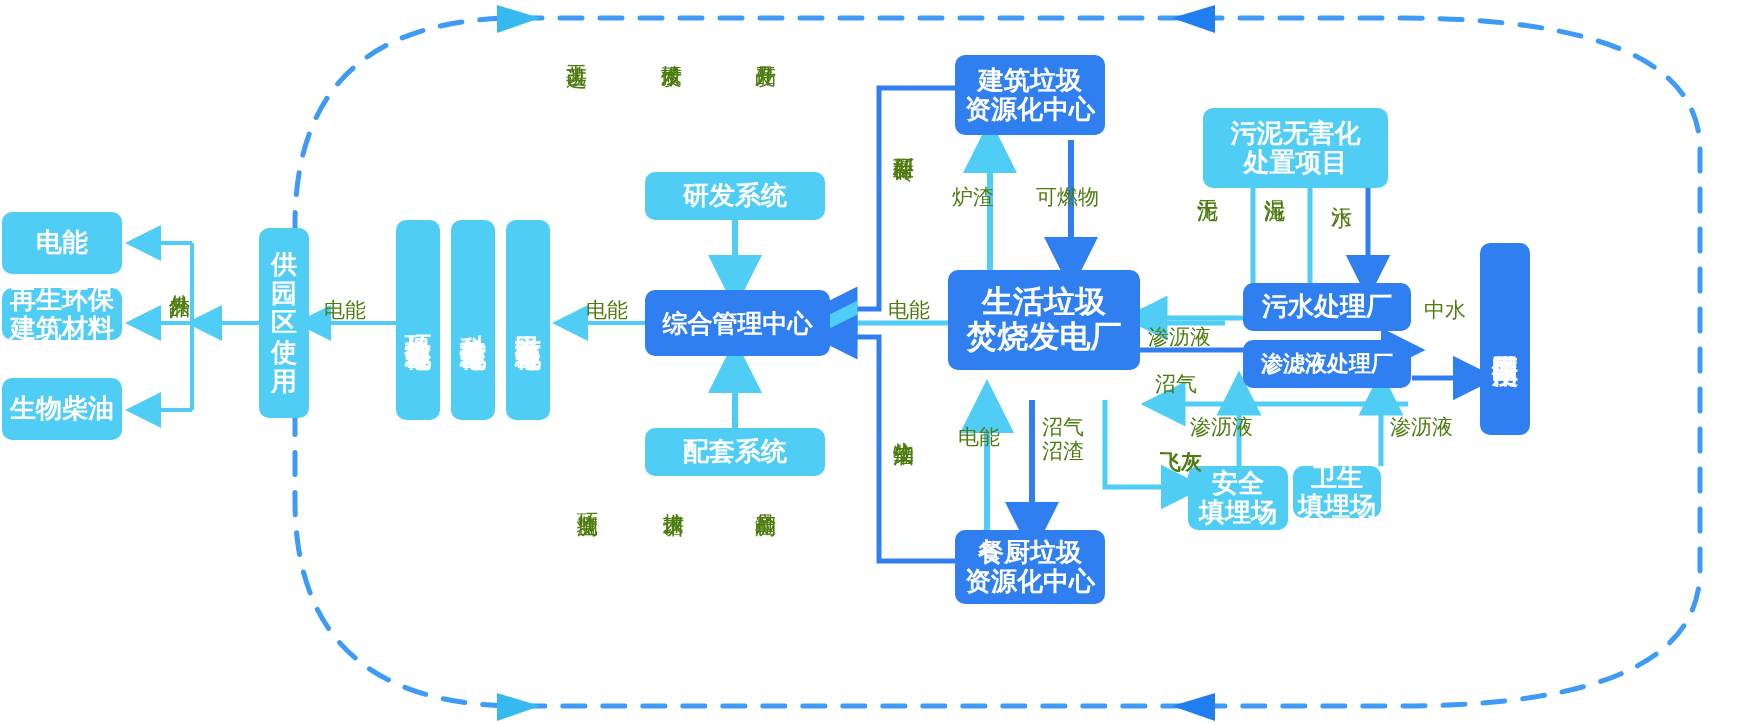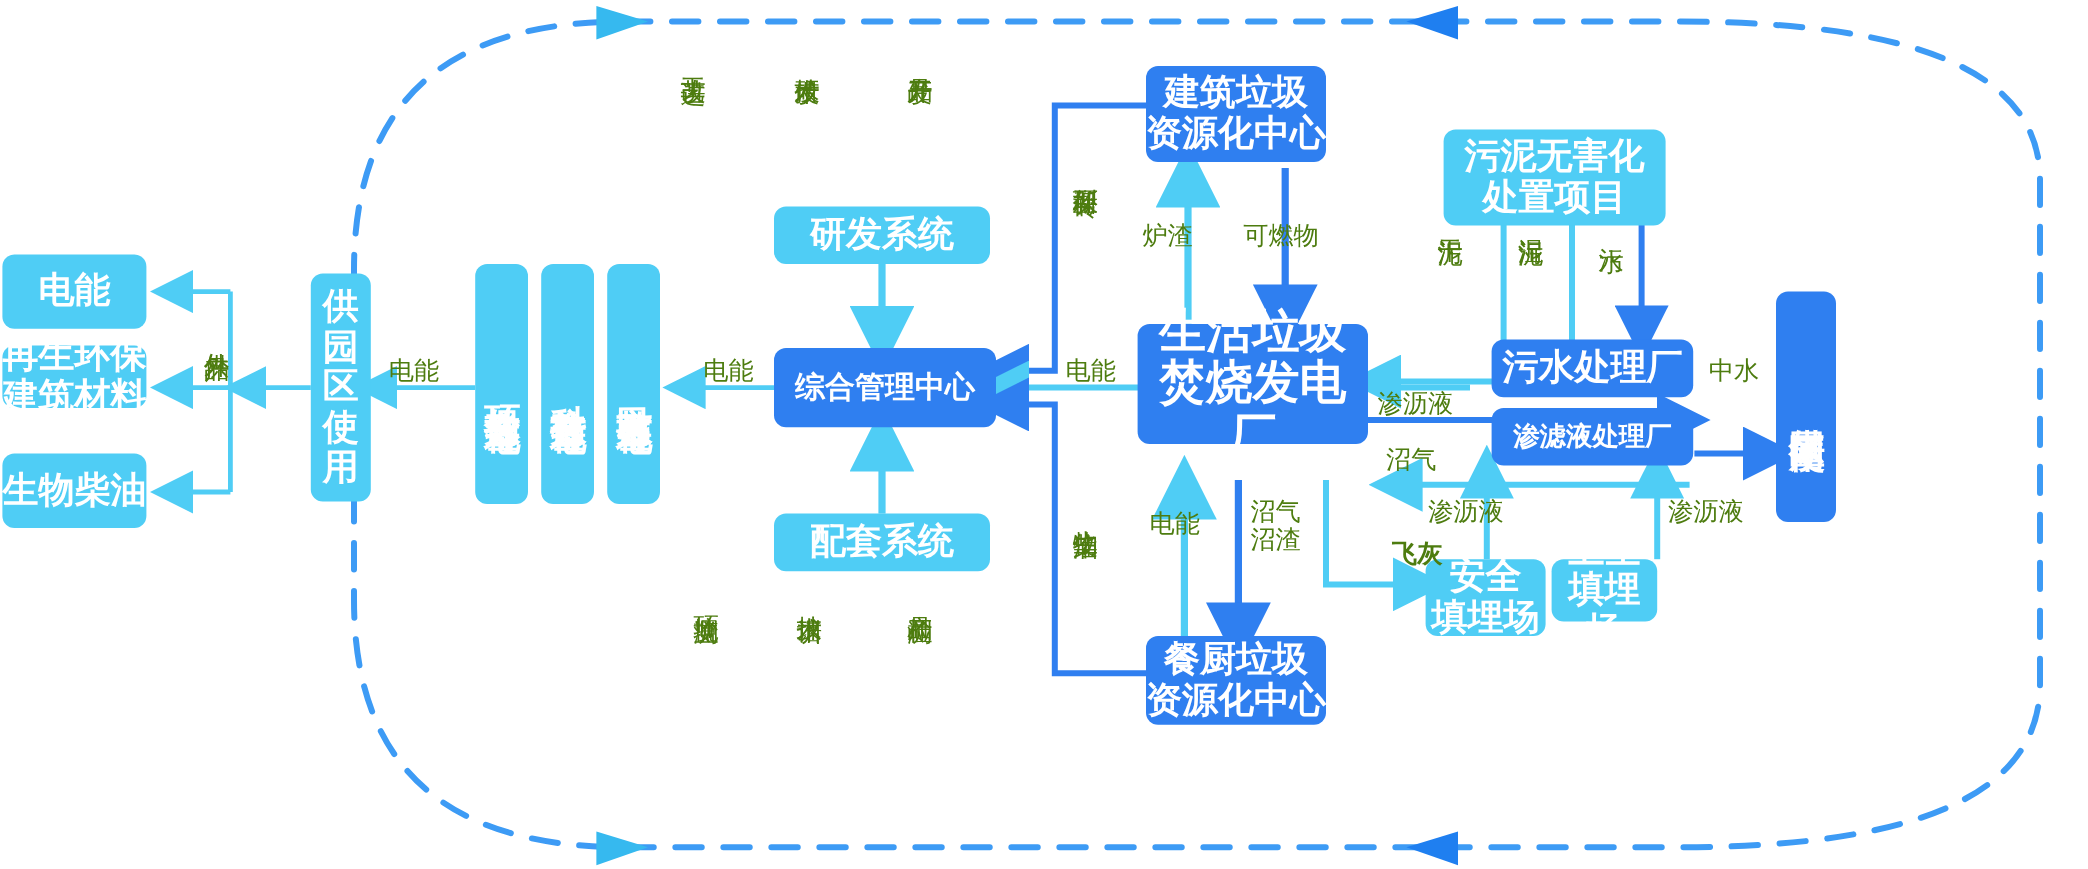--- a/index.html
+++ b/index.html
@@ -7,22 +7,22 @@
   #stage{position:relative;width:1740px;height:724px;background:#fff;overflow:hidden;}
   svg.layer{position:absolute;left:0;top:0;width:1740px;height:724px;pointer-events:none;}
 
   .node{position:absolute;box-sizing:border-box;display:flex;align-items:center;justify-content:center;
         text-align:center;border-radius:10px;color:#fff;line-height:1.12;}
   .n-dark{background:#2f7ff0;}
   .n-light{background:#4fcdf5;}
   .vert{writing-mode:vertical-rl;text-orientation:upright;letter-spacing:2px;}
   .lbl{position:absolute;color:#4d7c0f;font-size:21px;line-height:1.12;text-align:center;white-space:pre-line;}
   .lbl.v{writing-mode:vertical-rl;text-orientation:upright;letter-spacing:1px;}
-  .big{font-size:39px;font-weight:bold;text-align:center;}
-  .mid{font-size:30px;font-weight:bold;}
+  .big{font-size:31px;font-weight:bold;text-align:center;}
+  .mid{font-size:26px;font-weight:bold;}
   .sm{font-size:21px;}
 </style>
 </head>
 <body>
 
 <div id="stage">
 
   <svg class="layer" viewBox="0 0 1740 724">
     <defs>
       <marker id="ahD" markerWidth="9" markerHeight="9" refX="5.5" refY="4.5" orient="auto" markerUnits="strokeWidth">

